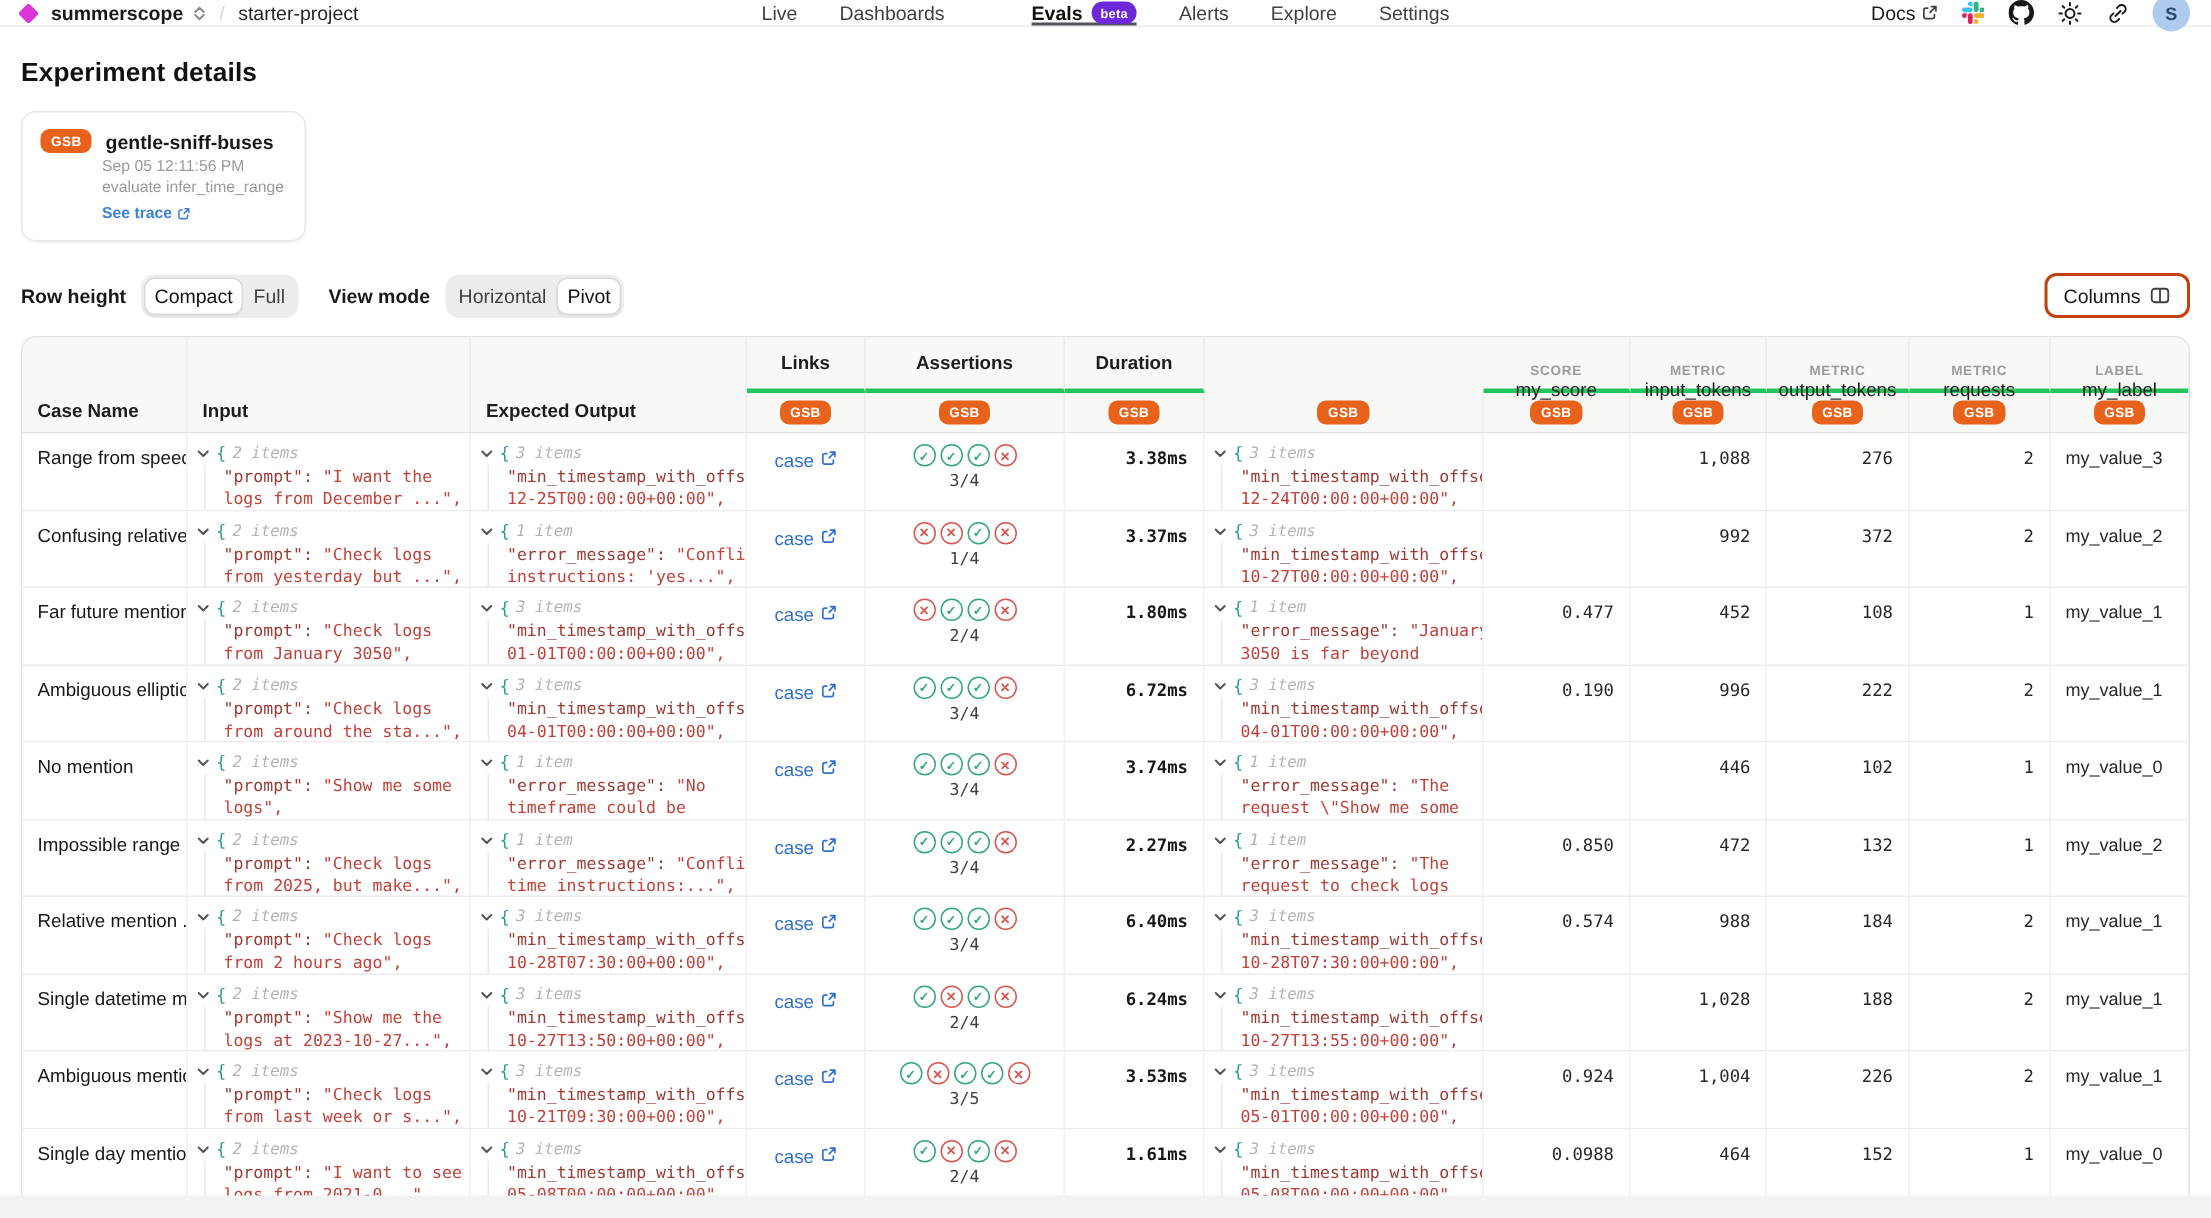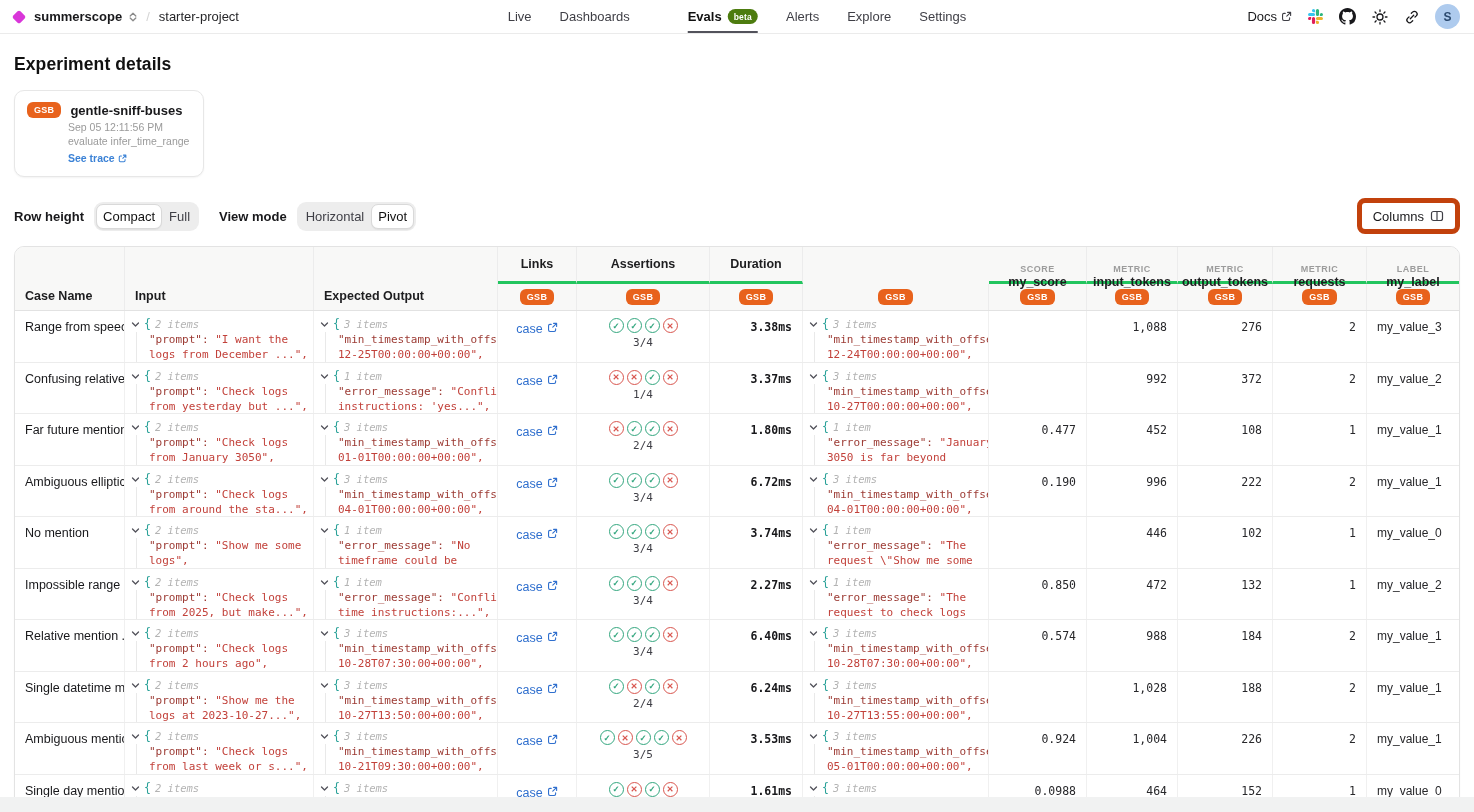--- a/index.html
+++ b/index.html
@@ -7,35 +7,35 @@
   body {
     background:#ffffff;
     font-family:"Liberation Sans", sans-serif;
     color:#1d1d1f;
     position:relative;
   }
   svg { display:block; }
 
   
   .topbar {
-    height:34px; border-bottom:1px solid #ebebeb;
+    height:18px; border-bottom:1px solid #ebebeb;
     display:flex; align-items:stretch; padding:0 14px; position:relative; background:#fff;
   }
   .tb-left { display:flex; align-items:center; gap:7px; }
   .logo-diamond { width:10px; height:10px; background:#d936d9; border-radius:2px; transform:rotate(45deg); margin-right:3px; }
   .org-name { font-size:13px; font-weight:600; color:#18181b; }
   .sort-chevs { display:flex; flex-direction:column; gap:0; color:#8a8a8a; }
   .crumb-sep { color:#d4d4d4; font-size:13px; margin:0 2px; }
   .project-name { font-size:13px; color:#27272a; }
 
   .tb-tabs { position:absolute; left:50%; transform:translateX(-50%); top:0; bottom:0; display:flex; align-items:stretch; gap:28px; }
   .tab { display:flex; align-items:center; font-size:13px; color:#3f3f46; cursor:pointer; position:relative; }
   .tab.active { color:#111; font-weight:600; border-bottom:2px solid #52525b; padding-top:2px;margin-left:30px; }
   .beta-badge {
-    display:inline-block; margin-left:6px; background:#4d7c0f; color:#fff;
+    display:inline-block; margin-left:6px; background:#6d28d9; color:#fff;
     font-size:8.5px; font-weight:600; padding:2.5px 6px; border-radius:8px; letter-spacing:.2px;
   }
   .tb-right { margin-left:auto; display:flex; align-items:center; gap:15px; }
   .docs-link { display:flex; align-items:center; gap:4px; font-size:13px; font-weight:500; color:#18181b; cursor:pointer; }
   .tb-icon { width:17px; height:17px; display:flex; align-items:center; justify-content:center; cursor:pointer; }
   .avatar { width:25px; height:25px; border-radius:50%; background:#aecbee; color:#2b4a6f; font-size:12px; font-weight:600; display:flex; align-items:center; justify-content:center; cursor:pointer; }
 
   
   .content { padding:0 14px; }
   h1.page-title { font-size:17.5px; font-weight:700; color:#111; margin-top:20px; letter-spacing:.1px; }
@@ -57,41 +57,41 @@
 
   
   .toolbar { margin-top:21px; display:flex; align-items:center; gap:10px; }
   .tool-label { font-size:13px; font-weight:600; color:#18181b; }
   .tool-label.second { margin-left:10px; }
   .segmented { display:flex; background:#ededed; border-radius:9px; padding:2px; }
   .seg-opt { font-size:13px; color:#3f3f46; padding:4px 6px; border-radius:7px; cursor:pointer; border:1px solid transparent; }
   .seg-opt.selected { background:#fff; border:1px solid #d9d9d9; color:#111; font-weight:500; box-shadow:0 1px 1px rgba(0,0,0,.05); }
   .columns-btn {
     margin-left:auto; display:flex; align-items:center; gap:6px;
-    border:5px solid #c2410c; border-radius:8px; background:#fff;
+    border:2px solid #c2410c; border-radius:8px; background:#fff;
     font-size:13px; color:#18181b; padding:5.5px 11px; cursor:pointer;
   }
 
   
   .evals-table {
     margin-top:12px; border:1px solid #e3e3e3; border-radius:10px;
     overflow:hidden; background:#fff; box-shadow:0 1px 2px rgba(0,0,0,.03);
     --cols: 110px 189px 184px 79px 133px 93px 186px 98px 91px 95px 94px minmax(0,1fr);
   }
   .thead {
     display:grid; grid-template-columns:var(--cols); grid-template-rows:37px 26px;
     background:#f8f8f7; border-bottom:1px solid #e2e2e2;
   }
   .th, .th-badge { border-right:1px solid #ececec; }
   .c12 { border-right:none !important; }
   .th.span2 { grid-row:1/3; display:flex; align-items:flex-end; padding:0 10px 7px; font-size:12.5px; font-weight:600; color:#1d1d1f; }
   .th.group { grid-row:1; display:flex; align-items:center; justify-content:center; font-size:12.5px; font-weight:600; color:#1d1d1f; border-bottom:3px solid #22c55e; }
   .th.group.metric { flex-direction:column; line-height:1.2; padding-top:2px; }
   .mtype { font-size:9px; letter-spacing:.5px; color:#9c9c9c; font-weight:600;margin-top:24px; }
-  .mname { font-size:12.5px; font-weight:700; color:#1d1d1f; }
+  .mname { font-size:12.5px; font-weight:400; color:#1d1d1f; }
   .th-badge { grid-row:2; display:flex; align-items:center; justify-content:center; }
   .c1{grid-column:1}.c2{grid-column:2}.c3{grid-column:3}.c4{grid-column:4}.c5{grid-column:5}.c6{grid-column:6}
   .c7{grid-column:7}.c8{grid-column:8}.c9{grid-column:9}.c10{grid-column:10}.c11{grid-column:11}.c12{grid-column:12}
 
   .trow { display:grid; grid-template-columns:var(--cols); height:51.5px; border-bottom:1px solid #ececec; background:#fff; }
   .trow:last-child { border-bottom:none; }
   .td { border-right:1px solid #f0f0f0; overflow:hidden; }
   .td:last-child { border-right:none; }
 
   .td.case { font-size:12.5px; color:#18181b; padding:9px 8px 0 10px; white-space:nowrap; }

